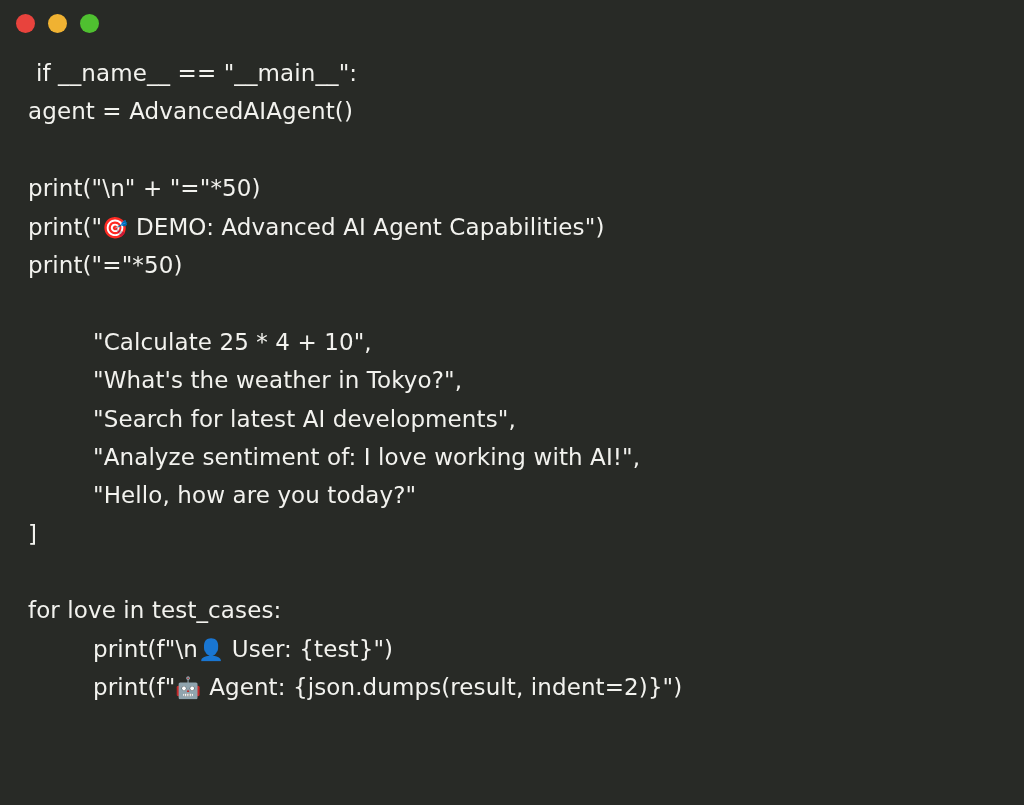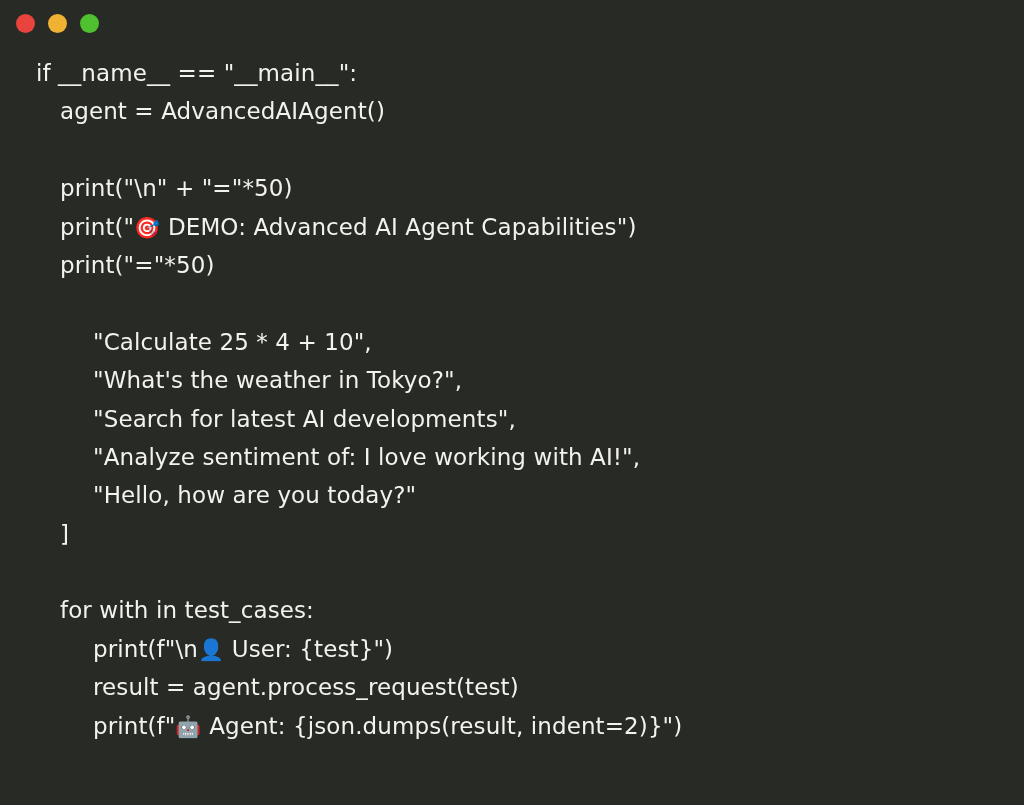--- a/index.html
+++ b/index.html
@@ -56,21 +56,21 @@
   .code-line {
     height: 38.4px;
     line-height: 38.4px;
     font-size: 23px;
     color: #f2f2ee;
     white-space: pre;
     font-family: "DejaVu Sans", sans-serif;
     letter-spacing: 0.1px;
   }
   .indent-0 { padding-left: 36px; }
-  .indent-1 { padding-left: 60px; }
+  .indent-1 { padding-left: 28px; }
   .indent-2 { padding-left: 93px; }
 
   .emoji {
     font-family: "DejaVu Sans", sans-serif;
     font-size: 21px;
   }
 </style>
 </head>
 <body>
 
@@ -90,19 +90,18 @@
       <div class="code-line indent-1" style="color: rgb(242, 242, 238);">print("<span class="emoji">🎯</span> DEMO: Advanced AI Agent Capabilities")</div>
       <div class="code-line indent-1" style="color: rgb(242, 242, 238);">print("="*50)</div>
       <div class="code-line indent-0" style="color: rgb(242, 242, 238);">&nbsp;</div>
       <div class="code-line indent-2" style="color: rgb(242, 242, 238);">"Calculate 25 * 4 + 10",</div>
       <div class="code-line indent-2" style="color: rgb(242, 242, 238);">"What's the weather in Tokyo?",</div>
       <div class="code-line indent-2" style="color: rgb(242, 242, 238);">"Search for latest AI developments",</div>
       <div class="code-line indent-2" style="color: rgb(242, 242, 238);">"Analyze sentiment of: I love working with AI!",</div>
       <div class="code-line indent-2" style="color: rgb(242, 242, 238);">"Hello, how are you today?"</div>
       <div class="code-line indent-1" style="color: rgb(242, 242, 238);">]</div>
       <div class="code-line indent-0" style="color: rgb(242, 242, 238);">&nbsp;</div>
-      <div class="code-line indent-1" style="color: rgb(242, 242, 238);">for with in test_cases:</div>
+      <div class="code-line indent-1" style="color: rgb(242, 242, 238);">for love in test_cases:</div>
       <div class="code-line indent-2" style="color: rgb(242, 242, 238);">print(f"\n<span class="emoji">👤</span> User: {test}")</div>
-      <div class="code-line indent-2" style="color: rgb(242, 242, 238);">result = agent.process_request(test)</div>
       <div class="code-line indent-2" style="color: rgb(242, 242, 238);">print(f"<span class="emoji">🤖</span> Agent: {json.dumps(result, indent=2)}")</div>
     </div>
 
 </div>
 
 </body></html>

